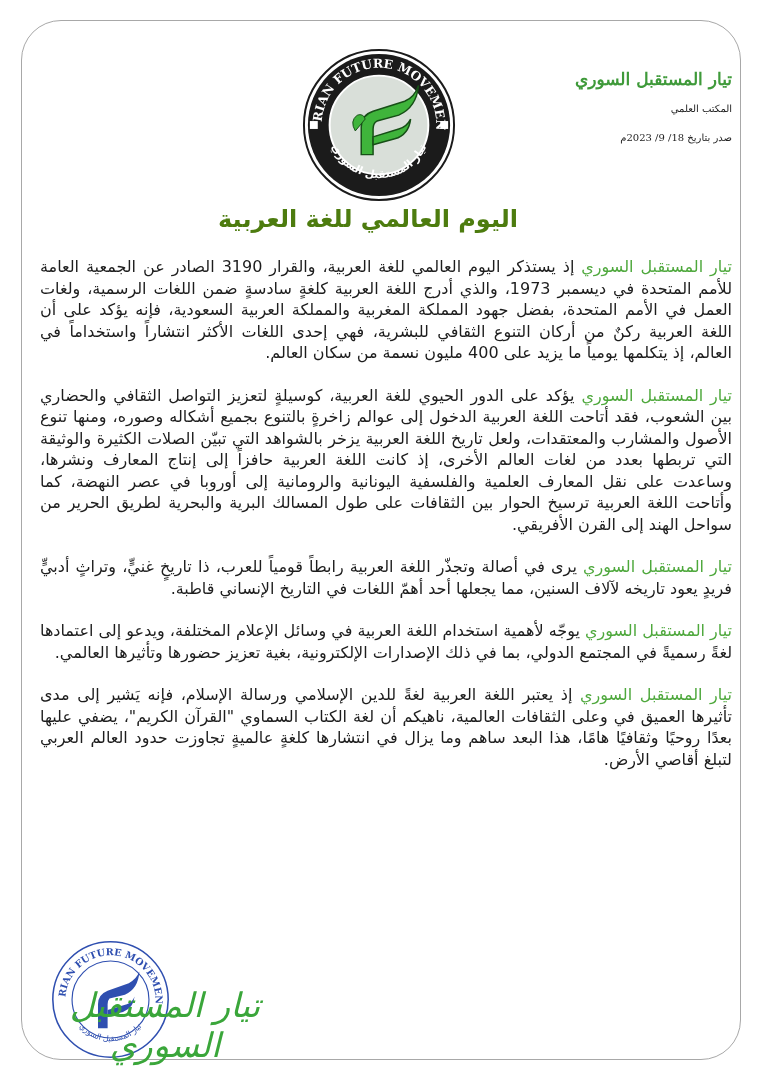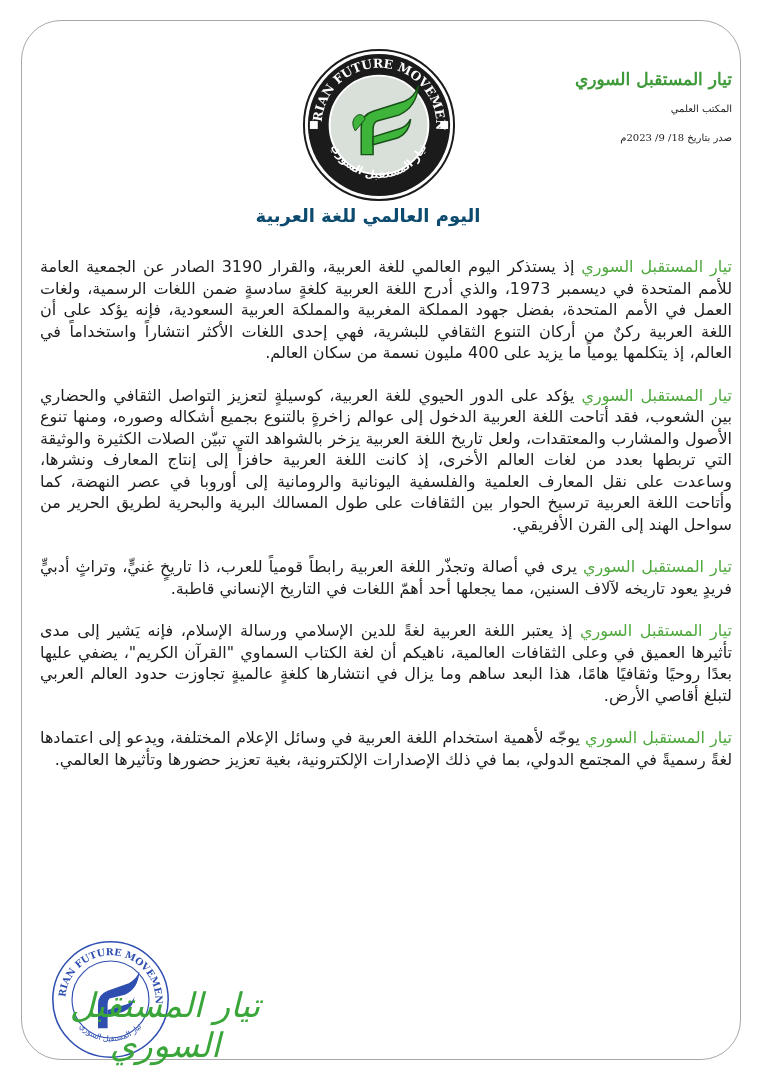--- a/index.html
+++ b/index.html
@@ -2,21 +2,21 @@
 <html><head>
 <meta charset="utf-8">
 <style>
   html, body { margin:0; padding:0; background:#ffffff; }
   body { width:764px; height:1082px; position:relative; overflow:hidden; font-family:"DejaVu Sans", sans-serif; }
   .frame { position:absolute; left:21px; top:20px; width:720px; height:1040px; border:1px solid #a8a8a8; border-radius:40px; box-sizing:border-box; background:#fff; }
   .logo-top { position:absolute; left:300px; top:46px; width:158px; height:158px; }
   .hdr { position:absolute; right:32px; top:64px; width:300px; direction:rtl; text-align:right; font-family:"DejaVu Serif", serif; color:#222; }
   .hdr .org { color:#3f9a3a; font-weight:bold; font-size:17px; line-height:30px; }
   .hdr .line { font-size:10px; line-height:29px; }
-  .title { position:absolute; left:0; width:736px; top:205px; text-align:center; direction:rtl; font-weight:bold; font-size:18px; color:#0c4a6e; }
+  .title { position:absolute; left:0; width:736px; top:205px; text-align:center; direction:rtl; font-weight:bold; font-size:24px; color:#4d7c0f; }
   .body { position:absolute; left:40px; right:32px; top:256px; direction:rtl; text-align:justify; font-size:16px; line-height:21.5px; color:#1d1d1d; }
   .para { margin:0 0 21px 0; }
   .para .lead { color:#4ea83c; }
   .logo-bottom { position:absolute; left:48px; top:937px; width:125px; height:125px; }
   .sig { position:absolute; left:55px; top:985px; width:220px; height:50px; direction:rtl; text-align:center; font-family:"DejaVu Serif", serif; font-size:34px; color:#3aa63a; font-style:italic; }
 </style>
 </head>
 <body>
 
 <div class="frame"></div>
@@ -49,22 +49,22 @@
   <div class="line">المكتب العلمي</div>
   <div class="line">صدر بتاريخ 18/ 9/ 2023م</div>
 </div>
 
 <div class="title">اليوم العالمي للغة العربية</div>
 
 <div class="body">
   <p class="para"><span class="lead">تيار المستقبل السوري</span><span> إذ يستذكر اليوم العالمي للغة العربية، والقرار 3190 الصادر عن الجمعية العامة للأمم المتحدة في ديسمبر 1973، والذي أدرج اللغة العربية كلغةٍ سادسةٍ ضمن اللغات الرسمية، ولغات العمل في الأمم المتحدة، بفضل جهود المملكة المغربية والمملكة العربية السعودية، فإنه يؤكد على أن اللغة العربية ركنٌ من أركان التنوع الثقافي للبشرية، فهي إحدى اللغات الأكثر انتشاراً واستخداماً في العالم، إذ يتكلمها يومياً ما يزيد على 400 مليون نسمة من سكان العالم.</span></p>
   <p class="para"><span class="lead">تيار المستقبل السوري</span><span> يؤكد على الدور الحيوي للغة العربية، كوسيلةٍ لتعزيز التواصل الثقافي والحضاري بين الشعوب، فقد أتاحت اللغة العربية الدخول إلى عوالم زاخرةٍ بالتنوع بجميع أشكاله وصوره، ومنها تنوع الأصول والمشارب والمعتقدات، ولعل تاريخ اللغة العربية يزخر بالشواهد التي تبيّن الصلات الكثيرة والوثيقة التي تربطها بعدد من لغات العالم الأخرى، إذ كانت اللغة العربية حافزاً إلى إنتاج المعارف ونشرها، وساعدت على نقل المعارف العلمية والفلسفية اليونانية والرومانية إلى أوروبا في عصر النهضة، كما وأتاحت اللغة العربية ترسيخ الحوار بين الثقافات على طول المسالك البرية والبحرية لطريق الحرير من سواحل الهند إلى القرن الأفريقي.</span></p>
   <p class="para"><span class="lead">تيار المستقبل السوري</span><span> يرى في أصالة وتجذّر اللغة العربية رابطاً قومياً للعرب، ذا تاريخٍ غنيٍّ، وتراثٍ أدبيٍّ فريدٍ يعود تاريخه لآلاف السنين، مما يجعلها أحد أهمّ اللغات في التاريخ الإنساني قاطبة.</span></p>
+  <p class="para"><span class="lead">تيار المستقبل السوري</span><span> يوجّه لأهمية استخدام اللغة العربية في وسائل الإعلام المختلفة، ويدعو إلى اعتمادها لغةً رسميةً في المجتمع الدولي، بما في ذلك الإصدارات الإلكترونية، بغية تعزيز حضورها وتأثيرها العالمي.</span></p>
   <p class="para"><span class="lead">تيار المستقبل السوري</span><span> إذ يعتبر اللغة العربية لغةً للدين الإسلامي ورسالة الإسلام، فإنه يَشير إلى مدى تأثيرها العميق في وعلى الثقافات العالمية، ناهيكم أن لغة الكتاب السماوي "القرآن الكريم"، يضفي عليها بعدًا روحيًا وثقافيًا هامًا، هذا البعد ساهم وما يزال في انتشارها كلغةٍ عالميةٍ تجاوزت حدود العالم العربي لتبلغ أقاصي الأرض.</span></p>
-  <p class="para"><span class="lead">تيار المستقبل السوري</span><span> يوجّه لأهمية استخدام اللغة العربية في وسائل الإعلام المختلفة، ويدعو إلى اعتمادها لغةً رسميةً في المجتمع الدولي، بما في ذلك الإصدارات الإلكترونية، بغية تعزيز حضورها وتأثيرها العالمي.</span></p>
 </div>
 
 <svg class="logo-bottom" viewBox="0 0 130 130">
   <defs>
     <path id="stArcTop" d="M 18 66 A 47 47 0 0 1 112 66"></path>
     <path id="stArcBot" d="M 26 82 A 42 42 0 0 0 104 82"></path>
   </defs>
   <circle cx="65" cy="65" r="60" fill="none" stroke="#2f4fb0" stroke-width="1.6"></circle>
   <circle cx="65" cy="65" r="40" fill="none" stroke="#2f4fb0" stroke-width="1.2"></circle>
   <text font-family="DejaVu Serif, serif" font-size="10" font-weight="bold" fill="#2f4fb0">

